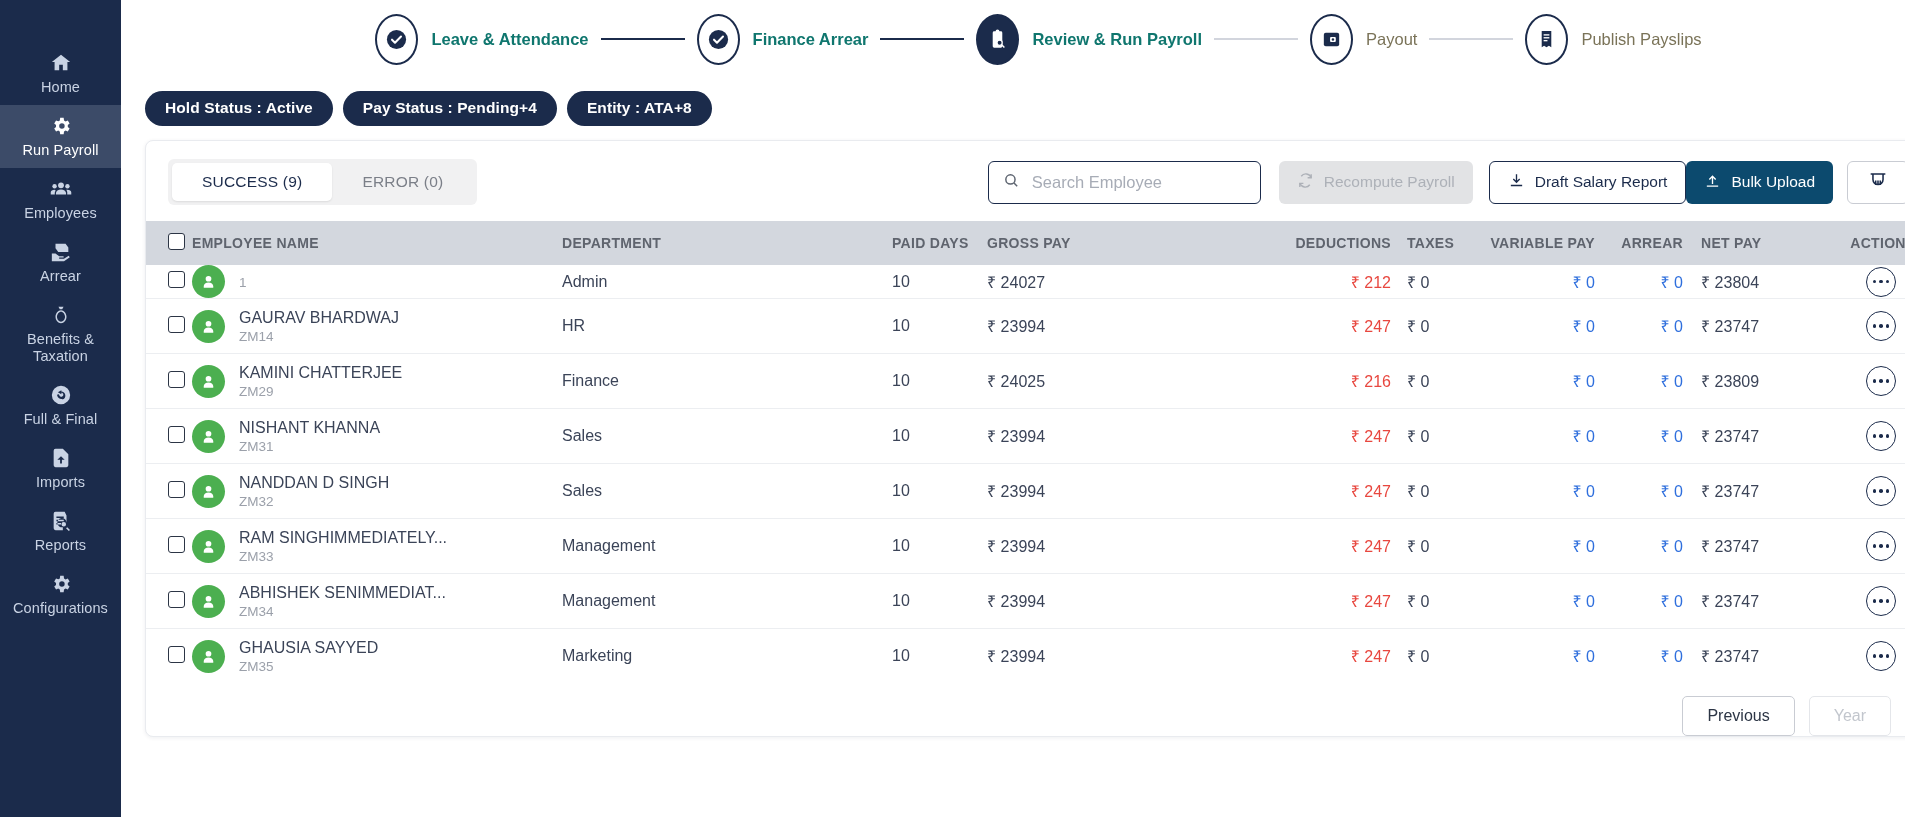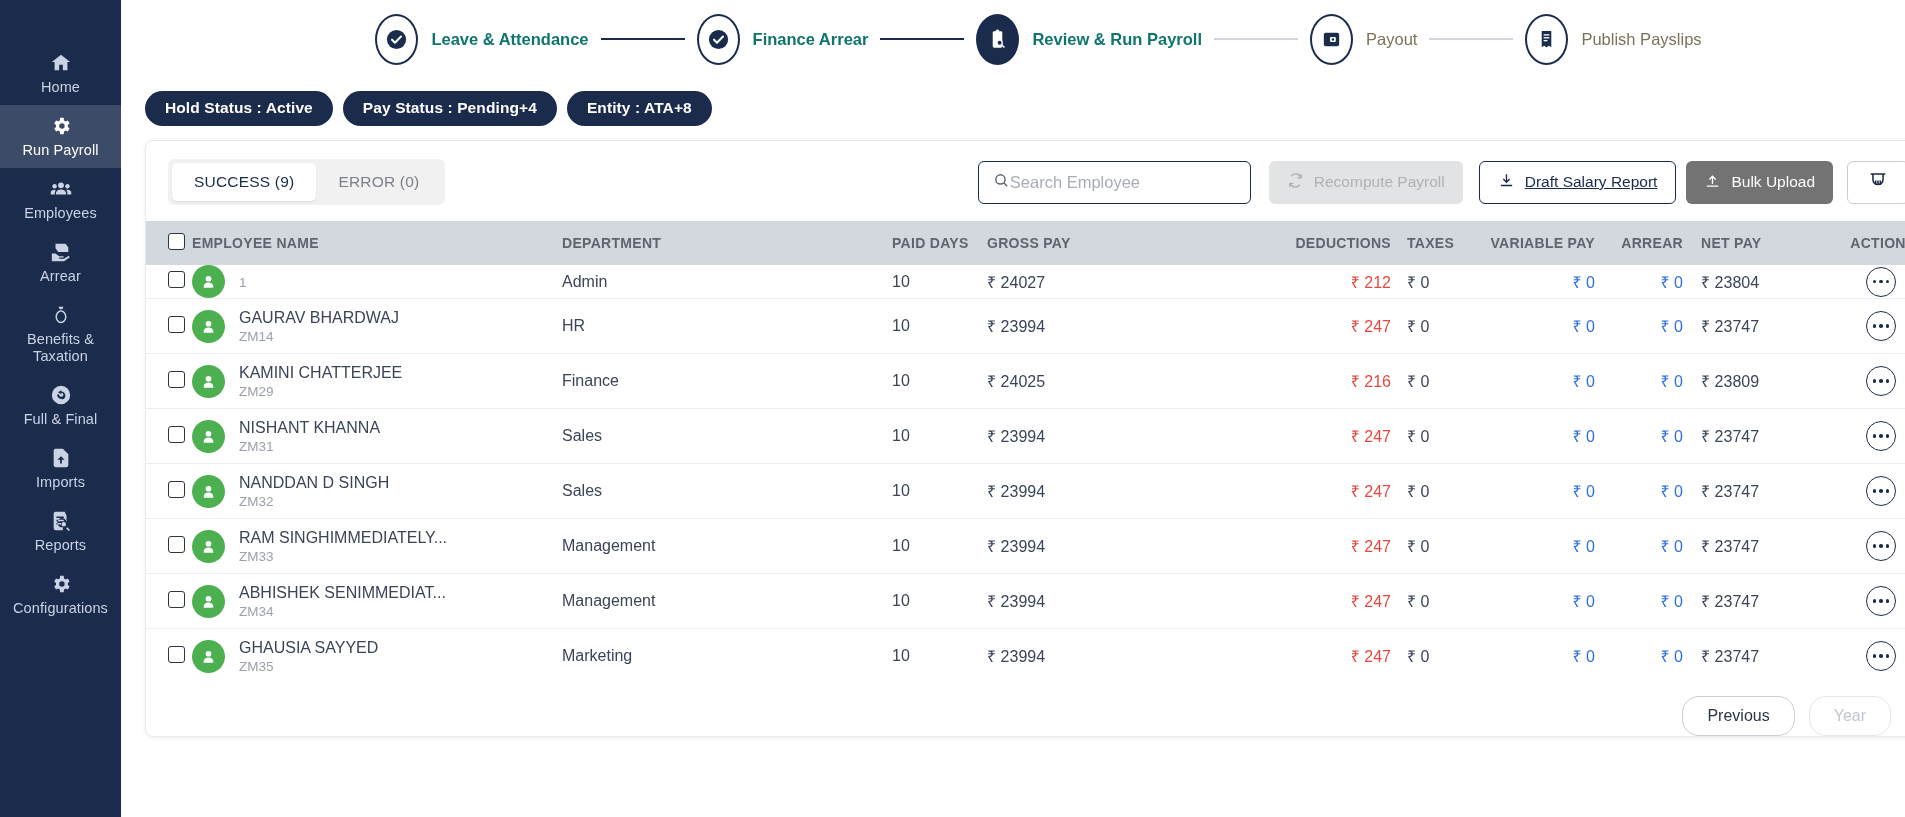--- a/index.html
+++ b/index.html
@@ -62,49 +62,49 @@
   
   .card {
     margin: 6px 24px 0 24px;
     background: #ffffff; border: 1px solid #e9ebef; border-radius: 8px;
     box-shadow: 0 1px 4px rgba(20,30,60,.07);
     flex: 0 0 auto; height: 597px; display: flex; flex-direction: column; overflow: hidden;
   }
   .toolbar { display: flex; align-items: center; padding: 18px 22px 16px 22px; gap: 0; }
   .tabs { display: flex; background: #f1f1f2; border-radius: 6px; padding: 4px; }
   .tab {
-    padding: 0 22px; height: 38px; display: flex; align-items: center;
+    padding: 0 30px; height: 38px; display: flex; align-items: center;
     font-size: 15.5px; color: #7b7f88; border-radius: 5px; cursor: pointer; letter-spacing:.2px;
   }
   .tab.active { background: #ffffff; color: #1b2b4b; box-shadow: 0 1px 2px rgba(0,0,0,.09); }
   .tb-spacer { flex: 1 1 auto; }
 
   .search-box {
     width: 273px; height: 43px; border: 1.5px solid #1b2b4b; border-radius: 6px;
-    display: flex; align-items: center; gap: 0; padding: 0 14px; background:#fff;
+    display: flex; align-items: center; gap: 12px; padding: 0 14px; background:#fff;
     margin-right: 18px;
   }
   .search-box svg { width: 17px; height: 17px; stroke: #5d6470; fill: none; stroke-width: 2.1; flex:0 0 17px;}
   .search-box input {
     border: none; outline: none; font-size: 16.5px; color: #2c3545;
     font-family: "Liberation Sans", sans-serif; width: 100%; background: transparent;
   }
   .search-box input::placeholder { color: #a7acb6; }
 
   .btn {
     height: 43px; border-radius: 6px; display: flex; align-items: center; justify-content: center;
     gap: 10px; font-size: 15.5px; cursor: pointer; white-space: nowrap; padding: 0 18px;
     font-family: "Liberation Sans", sans-serif;
   }
   .btn svg { width: 17px; height: 17px; }
   .btn-disabled { background: #e2e3e5; color: #adb1b8; border: none; margin-right: 16px; }
   .btn-disabled svg { stroke: #adb1b8; fill: none; stroke-width: 2; }
-  .btn-outline { background: #ffffff; color: #1b2b4b; border: 1.4px solid #1b2b4b; margin-right: 10px; text-decoration: underline; }
+  .btn-outline { background: #ffffff; color: #1b2b4b; border: 1.4px solid #1b2b4b; margin-right: 0; }
   .btn-outline svg { stroke: #1b2b4b; fill: none; stroke-width: 1.9; }
-  .btn-primary { background: #737373; color: #ffffff; border: none; margin-right: 14px; }
+  .btn-primary { background: #0c4a6e; color: #ffffff; border: none; margin-right: 14px; }
   .btn-primary svg { stroke: #ffffff; fill: none; stroke-width: 1.9; }
   .btn-icon { width: 62px; padding: 0; background: #fff; color:#1b2b4b; border: 1.4px solid #c9ccd3; }
   .btn-icon svg { width: 22px; height: 22px; stroke: #1b2b4b; fill: none; stroke-width: 1.7; }
 
   
   .table-wrap { flex: 1 1 auto; overflow: hidden; position: relative; }
   table { width: 100%; border-collapse: collapse; table-layout: fixed; }
   thead th {
     background: #d3d7de; color: #5f646e; font-size: 14px; font-weight: 600;
     letter-spacing: .3px; text-align: left; padding: 12px 0; height: 44px; vertical-align: middle;
@@ -141,21 +141,21 @@
   .blue { color: #2f6fdd; }
   .dots {
     width: 30px; height: 30px; border-radius: 50%; border: 1.6px solid #1b2b4b;
     display: inline-flex; align-items: center; justify-content: center; gap: 3px; cursor: pointer;
   }
   .dots i { width: 3.6px; height: 3.6px; border-radius: 50%; background: #1b2b4b; display:block;}
 
   
   .footer { display: flex; justify-content: flex-end; align-items: center; gap: 14px; padding: 16px 40px 0 0; }
   .pg-btn {
-    height: 40px; padding: 0 24px; border-radius: 17px; font-size: 16px;
+    height: 40px; padding: 0 24px; border-radius: 5px; font-size: 16px;
     display: flex; align-items: center; cursor: pointer; font-family: "Liberation Sans", sans-serif;
   }
   .pg-prev { border: 1.3px solid #c9ccd3; background: #fff; color: #2c3545; }
   .pg-next { border: 1.3px solid #e4e6ea; background: #fff; color: #c2c6cd; }
 
   .vline { position: absolute; left: 121px; top: 0; width: 4px; height: 817px; background: #1b2b4b; }
 </style>
 </head>
 <body>
 

